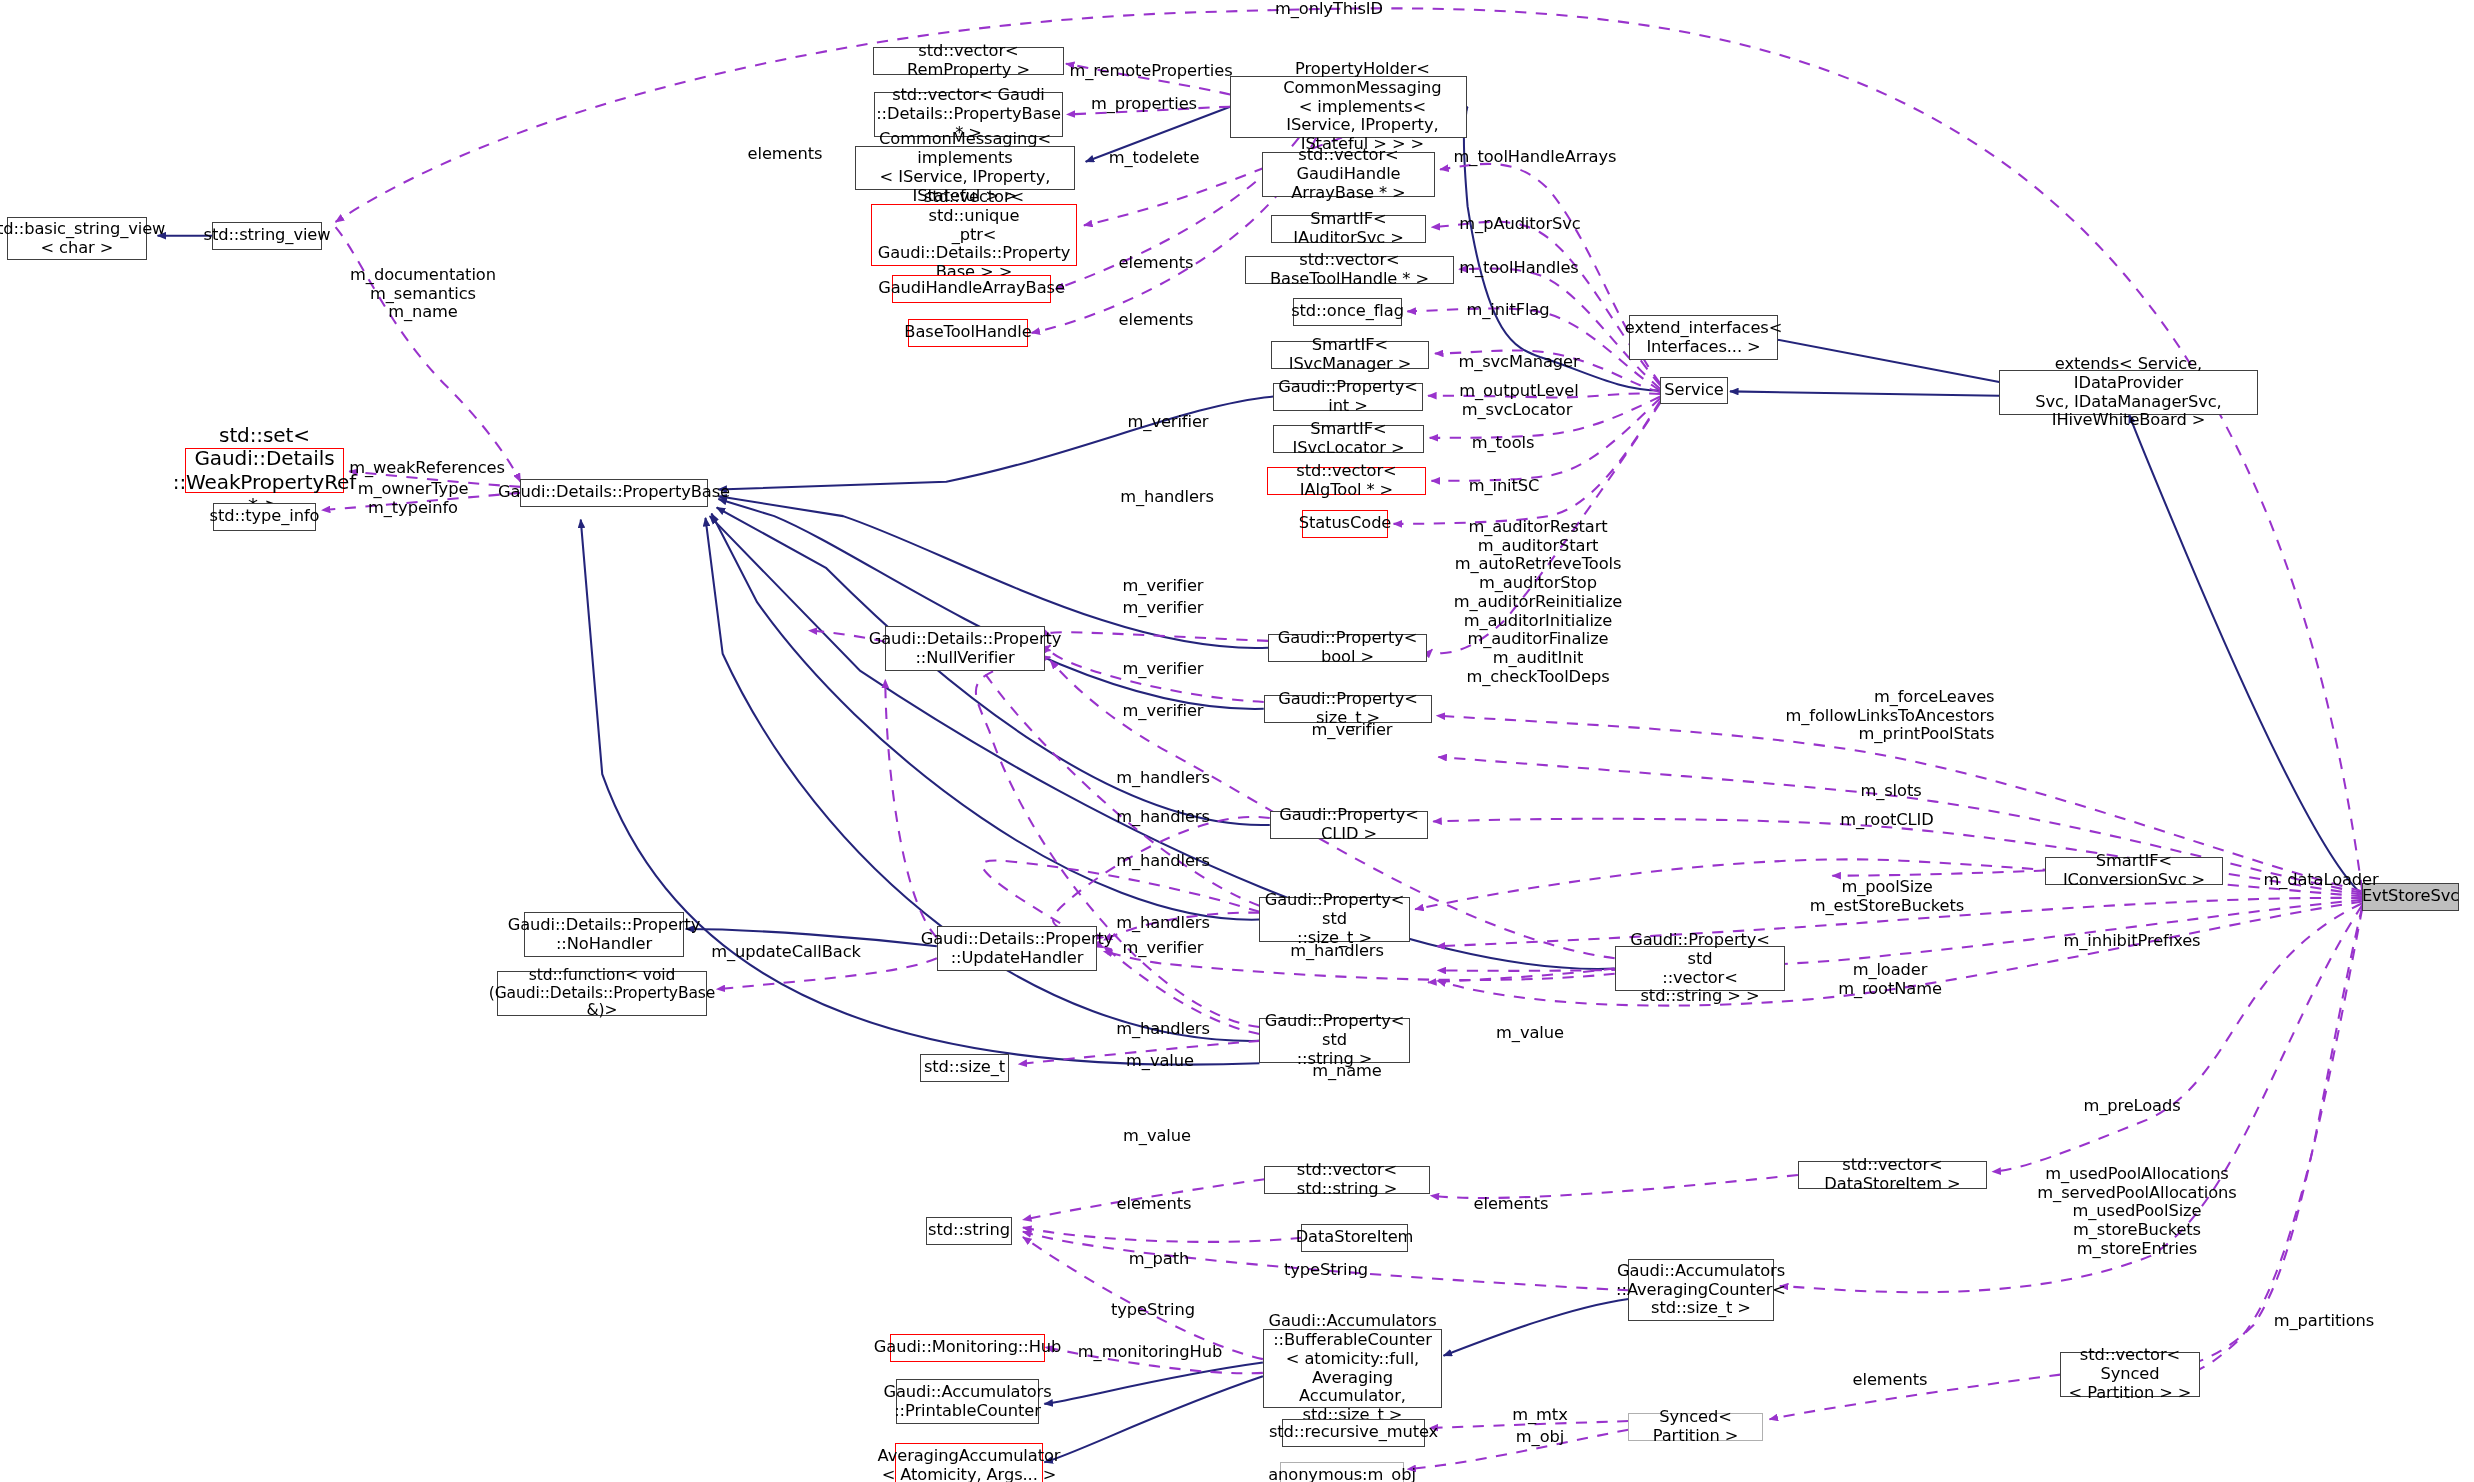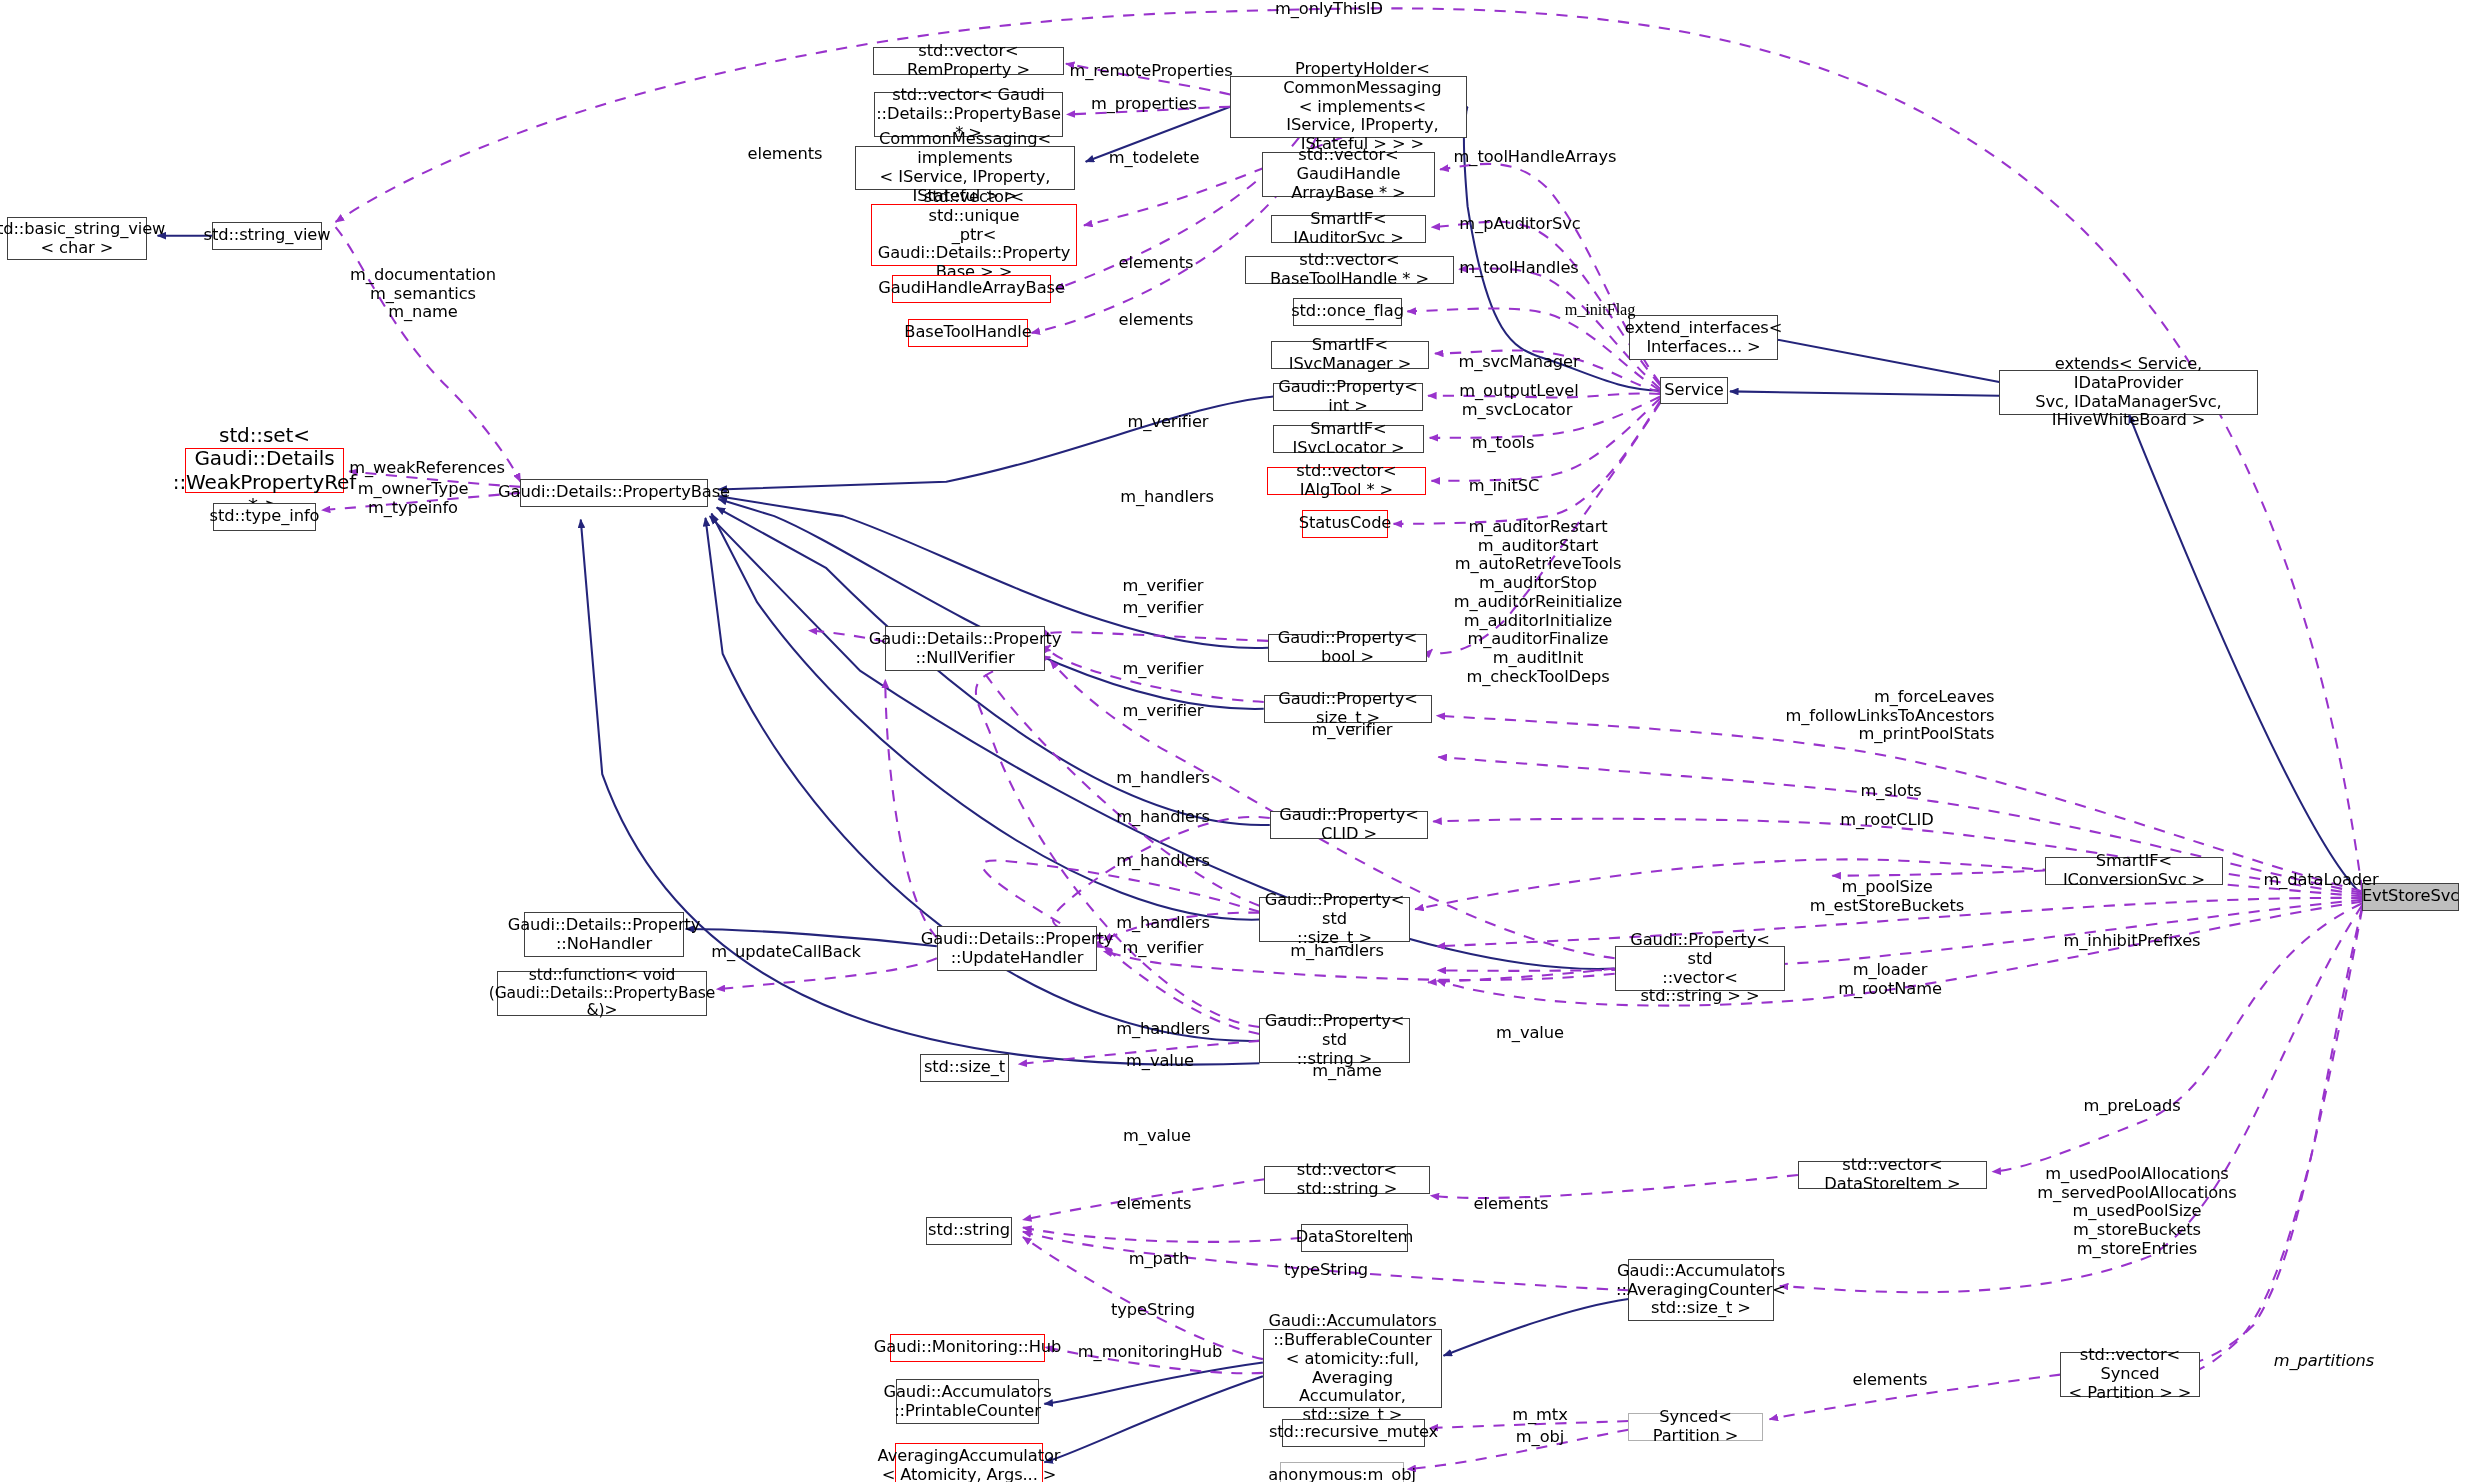--- a/index.html
+++ b/index.html
@@ -236,21 +236,21 @@
   <div class="edge-label" style="left:1329px;top:8.6px;">m_onlyThisID</div>
   <div class="edge-label" style="left:1151px;top:71px;">m_remoteProperties</div>
   <div class="edge-label" style="left:1144px;top:104px;">m_properties</div>
   <div class="edge-label" style="left:1154px;top:158px;">m_todelete</div>
   <div class="edge-label" style="left:785px;top:154px;">elements</div>
   <div class="edge-label" style="left:1156px;top:263px;">elements</div>
   <div class="edge-label" style="left:1156px;top:320px;">elements</div>
   <div class="edge-label" style="left:1535px;top:157px;">m_toolHandleArrays</div>
   <div class="edge-label" style="left:1520px;top:224px;">m_pAuditorSvc</div>
   <div class="edge-label" style="left:1519px;top:268px;">m_toolHandles</div>
-  <div class="edge-label" style="left:1600px;top:310px;font-family:Liberation Serif, serif;">m_initFlag</div>
+  <div class="edge-label" style="left:1508px;top:310px;">m_initFlag</div>
   <div class="edge-label" style="left:1519px;top:362px;">m_svcManager</div>
   <div class="edge-label" style="left:1519px;top:391px;">m_outputLevel</div>
   <div class="edge-label" style="left:1517px;top:410px;">m_svcLocator</div>
   <div class="edge-label" style="left:1503px;top:443px;">m_tools</div>
   <div class="edge-label" style="left:1504px;top:486px;">m_initSC</div>
   <div class="edge-label" style="left:423px;top:294px;">m_documentation
 m_semantics
 m_name</div>
   <div class="edge-label" style="left:427px;top:468px;">m_weakReferences</div>
   <div class="edge-label" style="left:413px;top:499px;">m_ownerType
@@ -293,21 +293,21 @@
   <div class="edge-label" style="left:2132px;top:941px;">m_inhibitPrefixes</div>
   <div class="edge-label" style="left:1890px;top:980px;">m_loader
 m_rootName</div>
   <div class="edge-label" style="left:2321px;top:880px;">m_dataLoader</div>
   <div class="edge-label" style="left:2132px;top:1106px;">m_preLoads</div>
   <div class="edge-label" style="left:2137px;top:1212px;">m_usedPoolAllocations
 m_servedPoolAllocations
 m_usedPoolSize
 m_storeBuckets
 m_storeEntries</div>
-  <div class="edge-label" style="left:2324px;top:1361px;font-style:italic;">m_partitions</div>
+  <div class="edge-label" style="left:2324px;top:1321px;">m_partitions</div>
   <div class="edge-label" style="left:1154px;top:1204px;">elements</div>
   <div class="edge-label" style="left:1159px;top:1259px;">m_path</div>
   <div class="edge-label" style="left:1326px;top:1270px;">typeString</div>
   <div class="edge-label" style="left:1153px;top:1310px;">typeString</div>
   <div class="edge-label" style="left:1150px;top:1352px;">m_monitoringHub</div>
   <div class="edge-label" style="left:1511px;top:1204px;">elements</div>
   <div class="edge-label" style="left:1890px;top:1380px;">elements</div>
   <div class="edge-label" style="left:1540px;top:1415px;">m_mtx</div>
   <div class="edge-label" style="left:1540px;top:1437px;">m_obj</div>
 

